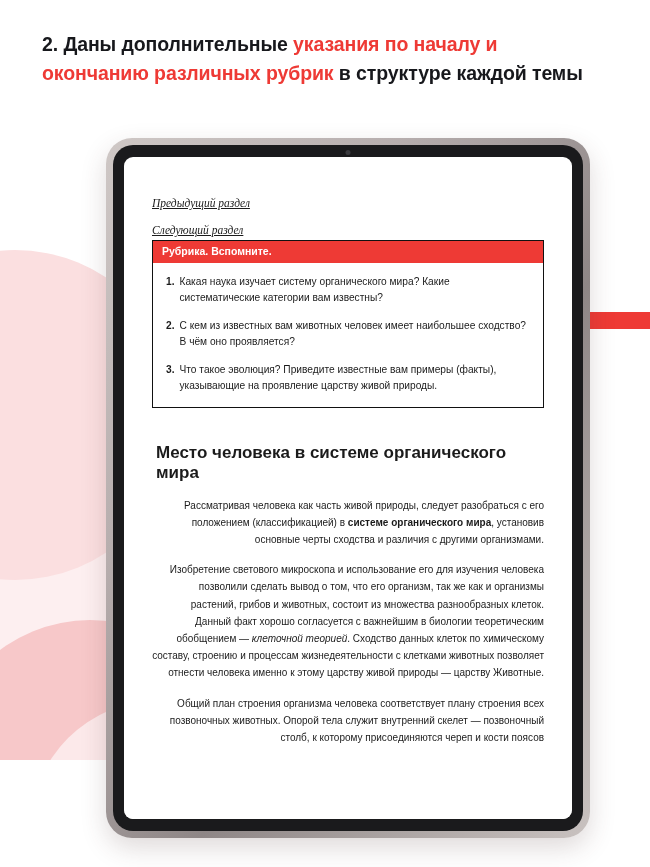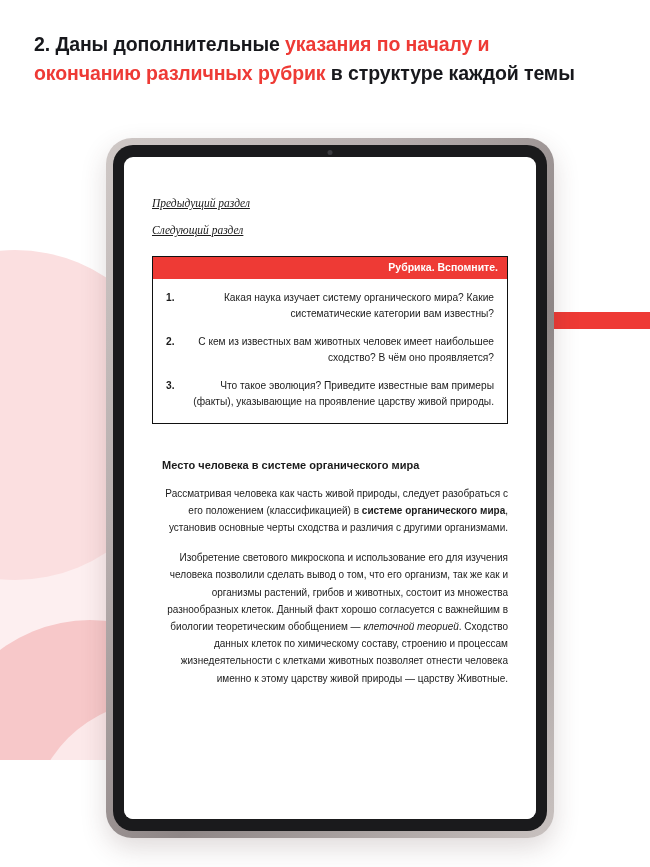--- a/index.html
+++ b/index.html
@@ -74,40 +74,40 @@
     top: 312px;
     width: 330px;
     height: 17px;
     background: #ee3a35;
     z-index: 1;
   }
 
   
   .heading {
     position: absolute;
-    left: 34px;
+    left: 42px;
     top: 30px;
     width: 560px;
     z-index: 3;
     font-size: 19.5px;
     font-weight: bold;
     line-height: 1.48;
     color: #17181c;
     letter-spacing: -0.1px;
   }
   .heading .hl {
     color: #ee3a35;
   }
 
   
   .tablet {
     position: absolute;
     left: 106px;
     top: 138px;
-    width: 448px;
+    width: 484px;
     height: 700px;
     z-index: 2;
     border-radius: 26px;
     background: linear-gradient(125deg, #cfc8c6 0%, #b7aeae 30%, #8e8686 60%, #c9c2c0 100%);
     padding: 7px;
     box-sizing: border-box;
     box-shadow: 0 10px 26px rgba(80,50,50,0.18);
   }
   .tablet-inner {
     width: 100%;
@@ -146,34 +146,33 @@
   .navlink {
     font-family: "Liberation Serif", serif;
     font-style: italic;
     font-size: 11.5px;
     color: #1b1b1b;
     text-decoration: underline;
     display: inline-block;
     margin-bottom: 11px;
   }
   .navlink.second {
-    margin-bottom: 20px;
+    margin-bottom: 4px;
   }
   .para-title {
     font-size: 15.5px;
     font-weight: bold;
     margin: 8px 0 18px 0;
     letter-spacing: -0.1px;
   }
 
   
   .rubric-box {
     border: 1.5px solid #111;
     margin-bottom: 35px;
-    text-align: right;
   }
   .rubric-head {
     background: #ee3a35;
     color: #ffffff;
     font-weight: bold;
     font-size: 10.5px;
     padding: 4px 9px 5px 9px;
     line-height: 1.2;
   }
   .rubric-body {
@@ -187,23 +186,23 @@
   }
   .q-item:last-child { margin-bottom: 0; }
   .q-num {
     font-weight: bold;
     margin-right: 5px;
     flex: 0 0 auto;
   }
   .q-text { flex: 1 1 auto; }
 
   .section-title {
-    font-size: 11px;
-    font-weight: bold;
-    margin: 26px 0 14px 10px;
+    font-size: 17px;
+    font-weight: bold;
+    margin: 26px 0 14px 4px;
   }
   .body-para {
     font-size: 10px;
     line-height: 1.72;
     margin: 0 0 13px 0;
     text-align: right;
   }
   .body-para b { font-weight: bold; }
   .body-para i { font-style: italic; }
 
@@ -257,18 +256,19 @@
               <span class="q-num">3.</span>
               <span class="q-text">Что такое эволюция? Приведите известные вам примеры (факты), указывающие на проявление царству живой природы.</span>
             </div>
           </div>
         </div>
 
         <div class="section-title">Место человека в системе органического мира</div>
 
         <p class="body-para"><span>Рассматривая человека как часть живой природы, следует разобраться с его положением (классификацией) в </span><b>системе органического мира</b><span>, установив основные черты сходства и различия с другими организмами.</span></p>
         <p class="body-para"><span>Изобретение светового микроскопа и использование его для изучения человека позволили сделать вывод о том, что его организм, так же как и организмы растений, грибов и животных, состоит из множества разнообразных клеток. Данный факт хорошо согласуется с важнейшим в биологии теоретическим обобщением — </span><i>клеточной теорией</i><span>. Сходство данных клеток по химическому составу, строению и процессам жизнедеятельности с клетками животных позволяет отнести человека именно к этому царству живой природы — царству Животные.</span></p>
+        <p class="body-para"><span>Общий план строения организма человека соответствует плану строения всех позвоночных животных. Опорой тела служит внутренний скелет — позвоночный столб, к которому присоединяются череп и кости поясов</span></p>
 
       </div>
       <div class="screen-fade"></div>
     </div>
   </div>
 </div>
 
 </body></html>

